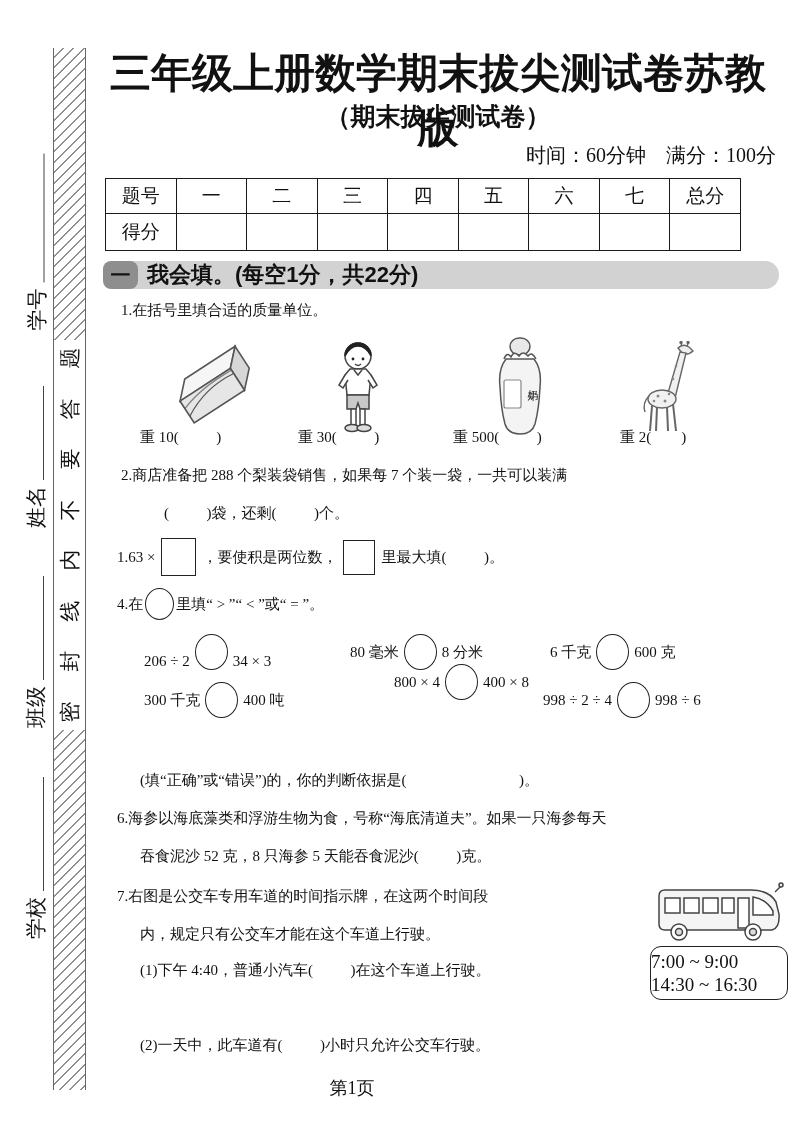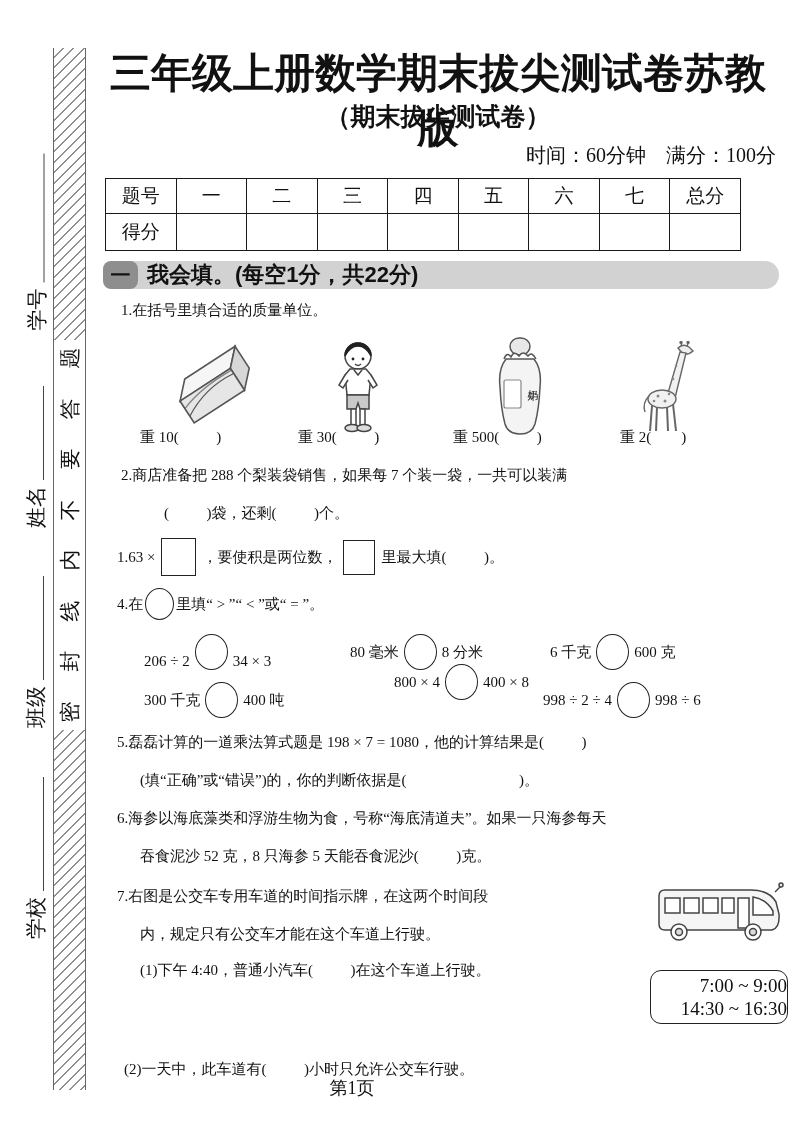--- a/index.html
+++ b/index.html
@@ -44,22 +44,22 @@
   .section-title{position:absolute;left:44px;top:0;line-height:28px;font-size:22px;font-weight:bold;}
 
   
   .bx{display:inline-block;width:33px;height:36px;border:1.4px solid #222;margin:0 6px;background:#fff;}
   .bx2{width:30px;height:33px;}
   .crc{display:inline-block;width:31px;height:34px;border:1.4px solid #222;border-radius:50%;
        margin:0 5px;background:#fff;}
   .crc-sm{width:27px;height:30px;margin:0 2px;}
   .flexrow{display:flex;align-items:center;}
 
-  .bus-sign{left:650px;top:970px;width:136px;border:1.6px solid #222;border-radius:11px;
-            text-align:right;padding:3px 0;}
+  .bus-sign{left:650px;top:946px;width:136px;border:1.6px solid #222;border-radius:11px;
+            text-align:left;padding:3px 0;}
   .bus-sign div{font-size:19px;line-height:23px;white-space:pre;}
 
   .fig{position:absolute;}
   .milk-label{position:absolute;left:33px;top:47px;writing-mode:vertical-rl;font-size:11px;color:#333;}
 
   .footer{left:0;top:1076px;width:704px;text-align:center;font-size:18px;}
 </style>
 </head>
 <body>
 
@@ -250,30 +250,29 @@
     <span>800 × 4</span>
     <span class="crc"></span>
     <span>400 × 8</span>
   </div>
   <div class="abs q flexrow" style="left:543px;top:682px;">
     <span>998 ÷ 2 ÷ 4</span>
     <span class="crc"></span>
     <span>998 ÷ 6</span>
   </div>
 
-  <div class="abs q" style="left:117px;top:733px;">5.磊磊计算的一道乘法算式题是 198 × 7 = 1080，他的计算结果是(          )</div>
   <div class="abs q" style="left:140px;top:771px;">(填“正确”或“错误”)的，你的判断依据是(                              )。</div>
 
   <div class="abs q" style="left:117px;top:809px;">6.海参以海底藻类和浮游生物为食，号称“海底清道夫”。如果一只海参每天</div>
   <div class="abs q" style="left:140px;top:847px;">吞食泥沙 52 克，8 只海参 5 天能吞食泥沙(          )克。</div>
 
   <div class="abs q" style="left:117px;top:887px;text-align:center;">7.右图是公交车专用车道的时间指示牌，在这两个时间段</div>
   <div class="abs q" style="left:140px;top:925px;">内，规定只有公交车才能在这个车道上行驶。</div>
   <div class="abs q" style="left:140px;top:961px;">(1)下午 4:40，普通小汽车(          )在这个车道上行驶。</div>
-  <div class="abs q" style="left:124px;top:1036px;margin-top:24px;">(2)一天中，此车道有(          )小时只允许公交车行驶。</div>
+  <div class="abs q" style="left:140px;top:1036px;">(2)一天中，此车道有(          )小时只允许公交车行驶。</div>
 
   <div class="fig" style="left:653px;top:880px;">
     <svg width="132" height="64" viewBox="0 0 132 64" stroke="#444" stroke-width="1.5">
       <path d="M6,16 Q6,10 12,10 L98,10 Q116,10 123,22 L126,34 Q127,48 119,50 L12,50 Q6,50 6,44 Z" fill="#f5f5f5"></path>
       <path d="M122,12 L128,6" fill="none"></path>
         <circle cx="128" cy="5" r="2" fill="#eee"></circle>
       <rect x="12" y="18" width="15" height="15" fill="#fff"></rect>
       <rect x="31" y="18" width="15" height="15" fill="#fff"></rect>
       <rect x="50" y="18" width="15" height="15" fill="#fff"></rect>
       <rect x="69" y="18" width="12" height="15" fill="#fff"></rect>

